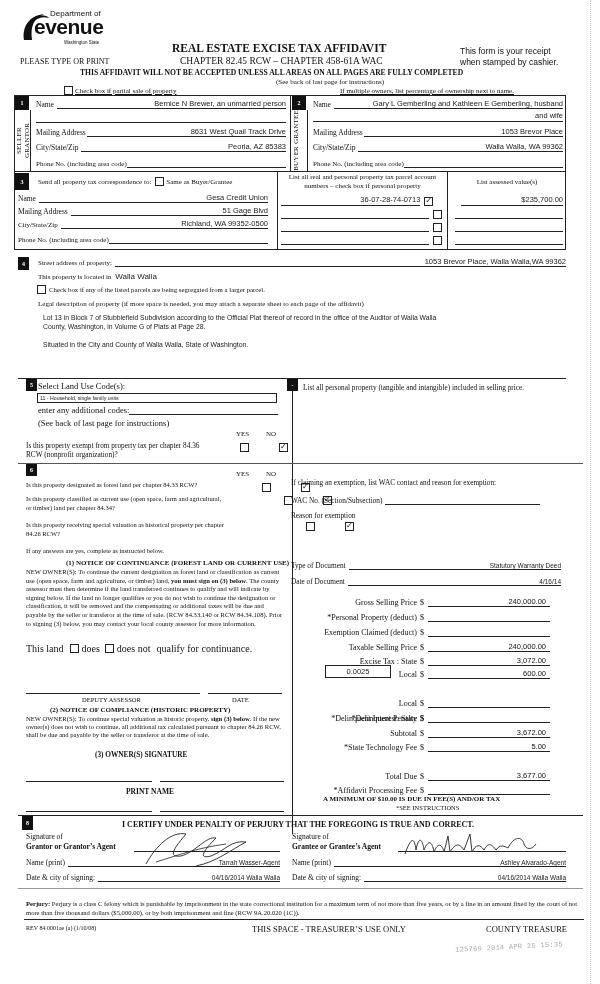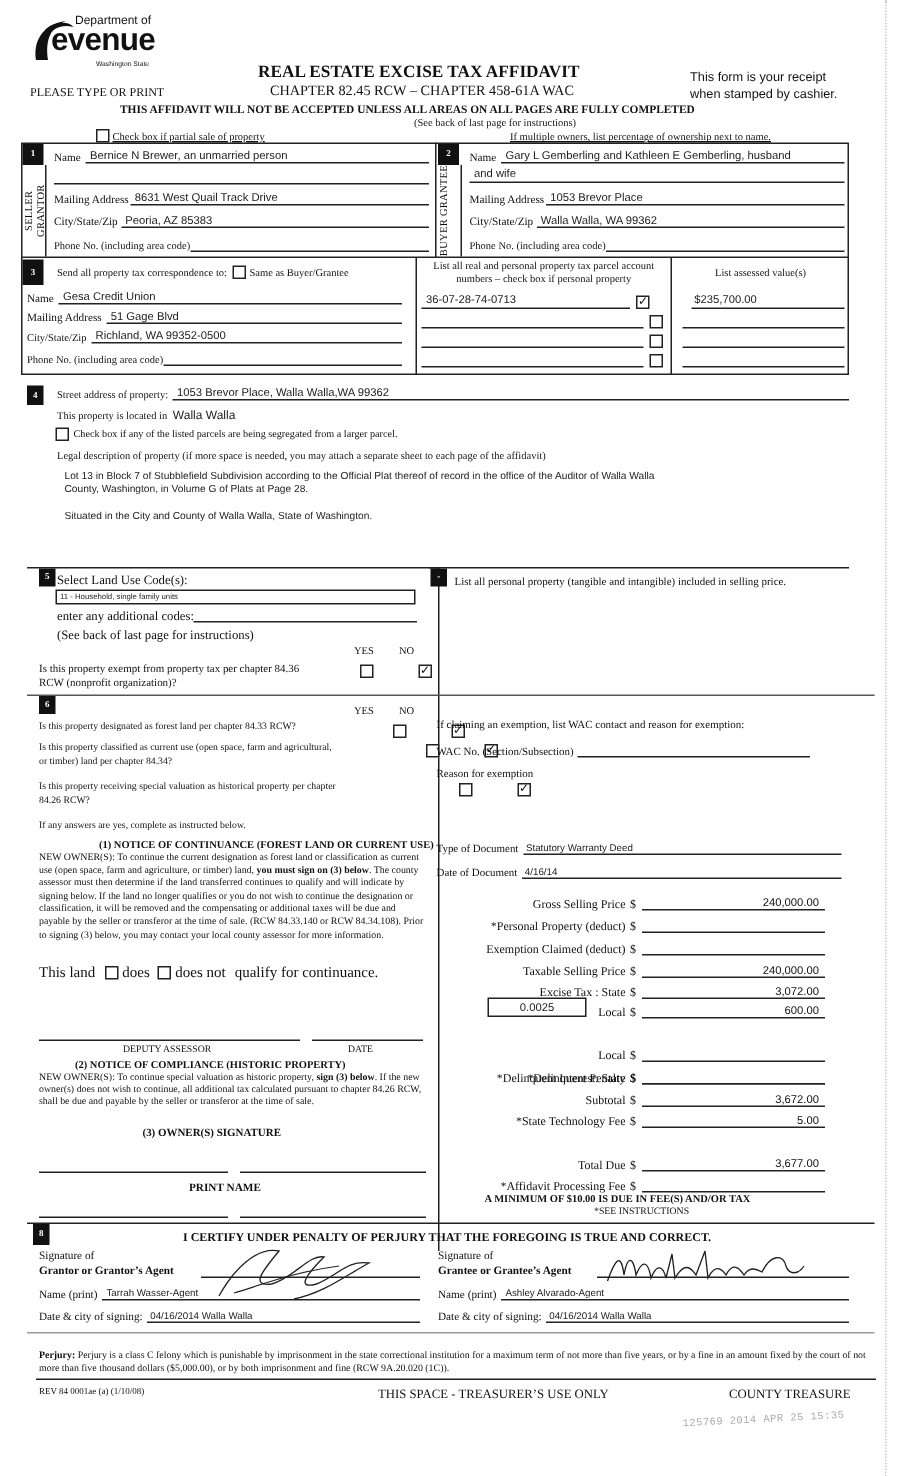--- a/index.html
+++ b/index.html
@@ -1,21 +1,21 @@
 <!DOCTYPE html>
 <html><head>
 <meta charset="utf-8">
 <style>
   * { box-sizing: border-box; margin: 0; padding: 0; }
   html, body { width: 600px; height: 984px; background: #fff; overflow: hidden; }
   body { font-family: "Liberation Serif", serif; color: #111; position: relative; font-size: 8px; }
   .abs { position: absolute; }
   .sans { font-family: "Liberation Sans", sans-serif; }
   .fill { font-family: "Liberation Sans", sans-serif; font-size: 7.5px; color: #222; }
-  .line { border-bottom: 0.8px solid #222; }
+  .line { border-bottom: 0.8px solid #222; text-align: right; }
   .num { background: #111; color: #fff; font-size: 6px; width: 14px; height: 14px; display: flex; align-items: center; justify-content: center; font-weight: bold; }
   .cb { width: 9px; height: 9px; border: 1px solid #222; display: inline-block; background: #fff; position: relative; vertical-align: middle; }
   .cb.checked::after { content: "\2713"; position: absolute; left: 0; top: -3px; font-size: 8px; line-height: 12px; color: #111; font-family: "DejaVu Sans", sans-serif; }
   .box { border: 1px solid #222; }
   .vlabel { writing-mode: vertical-rl; transform: rotate(180deg); font-size: 7px; text-align: center; letter-spacing: 0.2px; line-height: 8px; }
   .row { display: flex; align-items: flex-end; }
   .lbl { white-space: nowrap; }
   .amt-row { position: absolute; left: 290px; width: 260px; height: 14px; display: flex; align-items: flex-end; }
   .amt-row .lab { width: 130px; text-align: right; font-size: 8px; padding-right: 3px; white-space: nowrap; }
   .amt-row .dol { width: 8px; font-size: 8px; }

